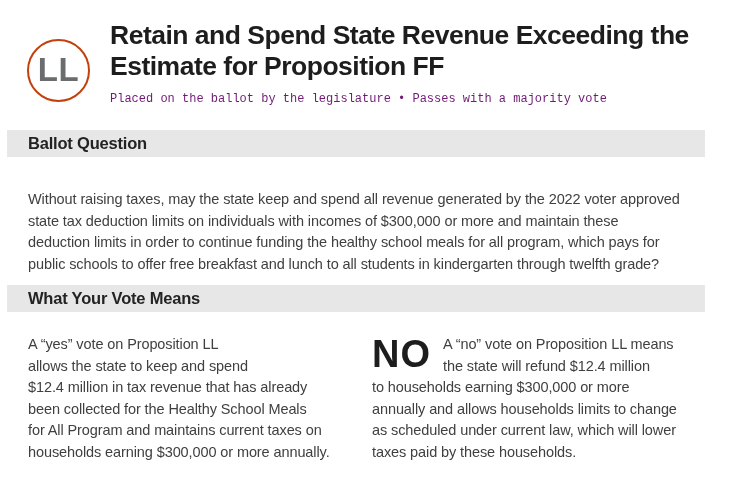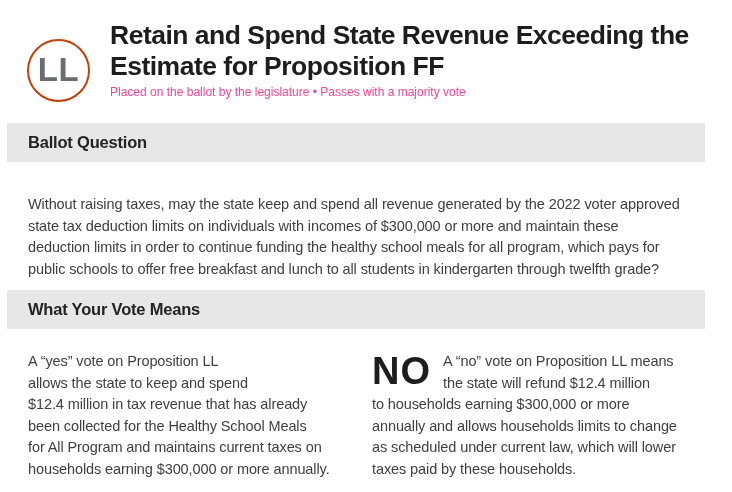--- a/index.html
+++ b/index.html
@@ -39,29 +39,30 @@
   }
   .page-title {
     font-size: 26.5px;
     line-height: 31px;
     font-weight: bold;
     letter-spacing: -0.5px;
     color: #1d1d1d;
     max-width: 612px;
   }
   .page-subtitle {
-    margin-top: 2px;
+    margin-top: 9px;
     font-size: 12px;
     line-height: 16px;
-    color: #ec4899;
+    color: #701a75;
+    font-family: Liberation Mono, monospace;
   }
   .section-bar {
     margin-left: 7px;
     width: 698px;
-    height: 39px;
+    height: 27px;
     background: #e7e7e7;
     display: flex;
     align-items: center;
     padding-left: 21px;
   }
   .section-bar.first { margin-top: 23px; }
   .section-bar.second { margin-top: 10px; }
   .section-heading {
     font-size: 16.5px;
     font-weight: bold;

